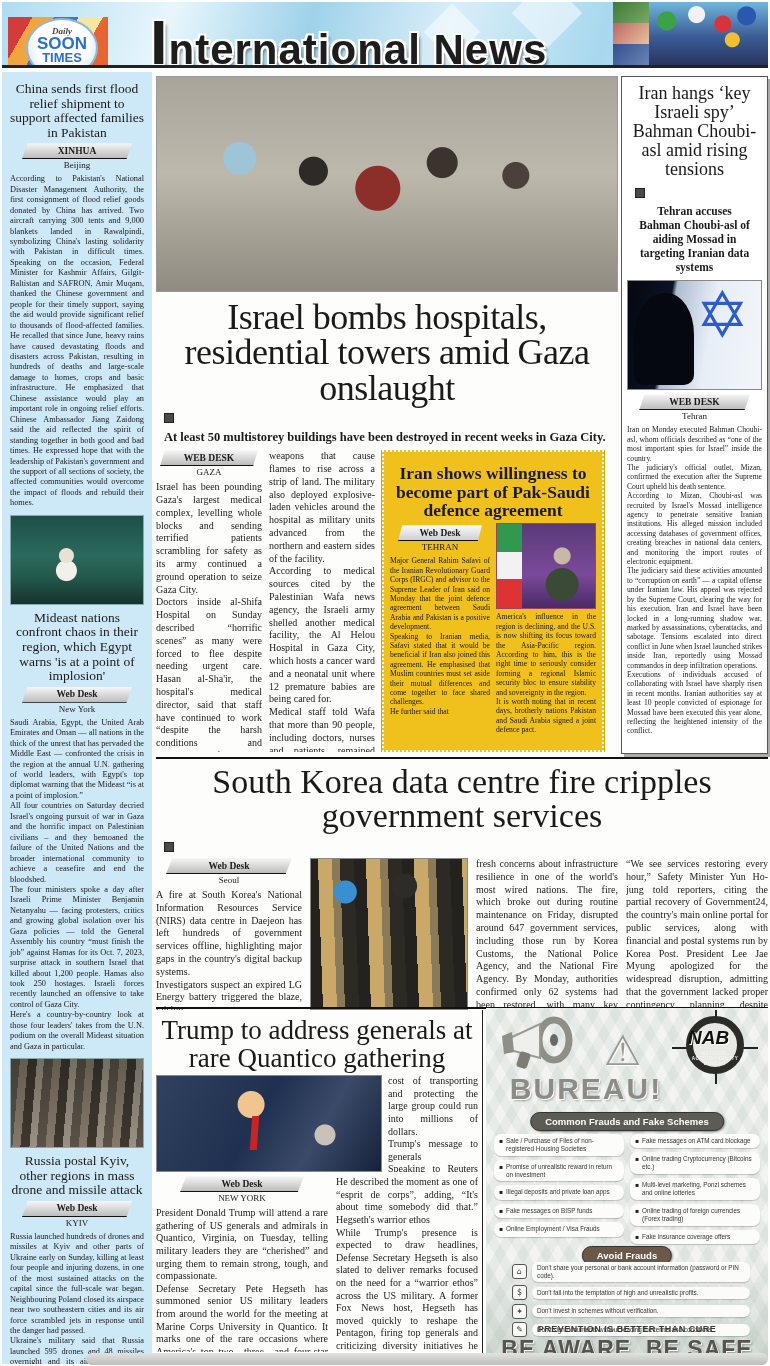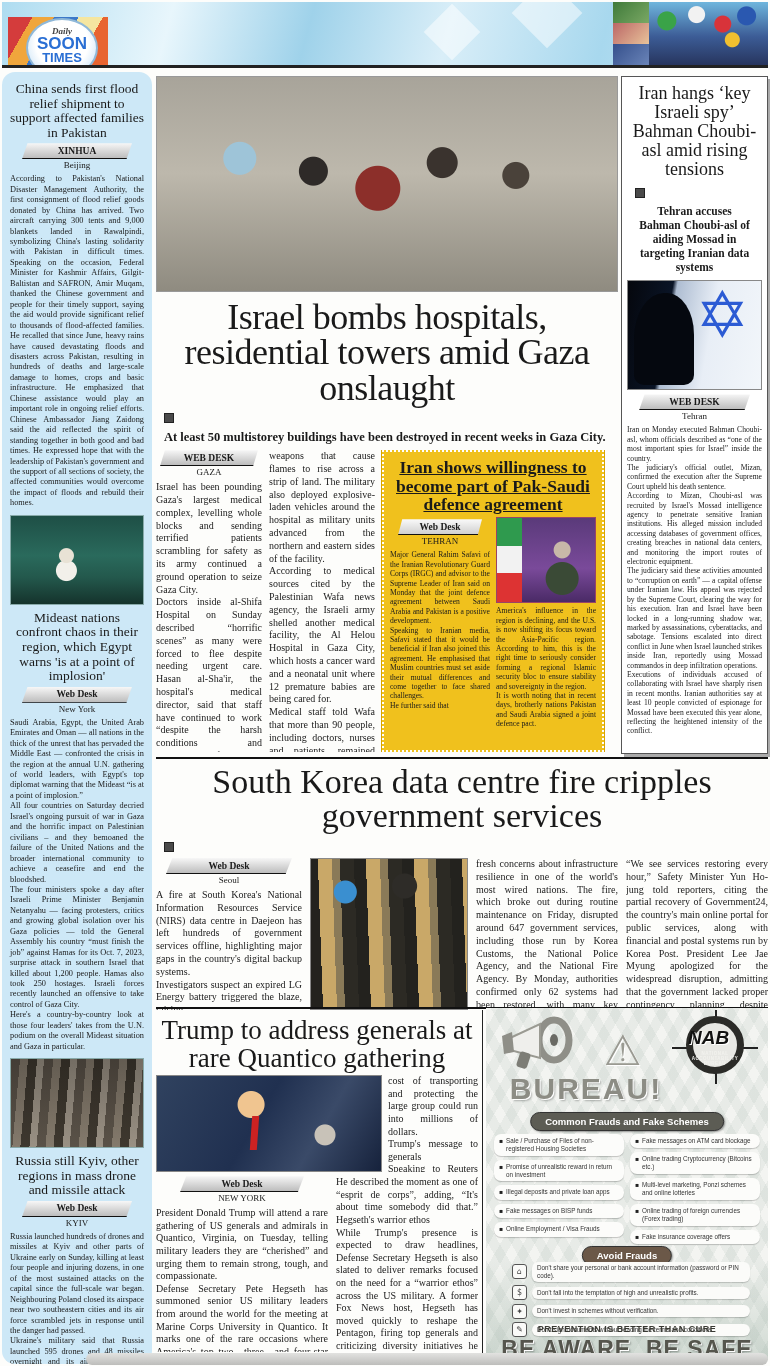--- a/index.html
+++ b/index.html
@@ -27,21 +27,21 @@
   .leaders>div{flex:1;}
   .crowd{flex:1;position:relative;background:
     radial-gradient(circle at 15% 30%,#3aa348 0 9px,transparent 10px),
     radial-gradient(circle at 40% 20%,#f2f2f2 0 8px,transparent 9px),
     radial-gradient(circle at 62% 35%,#d8333a 0 8px,transparent 9px),
     radial-gradient(circle at 82% 22%,#2a58b0 0 9px,transparent 10px),
     radial-gradient(circle at 70% 60%,#f0c030 0 7px,transparent 8px),
     linear-gradient(180deg,#6fb6dd 0%,#3c5c96 55%,#27355e 100%);}
   
   #sidebar{position:absolute;left:2px;top:72px;width:150px;height:1292px;background:#cde8f7;
-    padding:4px 8px;box-sizing:border-box;overflow:hidden;border-radius:13px;}
+    padding:4px 8px;box-sizing:border-box;overflow:hidden;}
   .sb-h{font:500 13.5px/1.08 "Liberation Serif",serif;text-align:center;margin:6px 0 2px;}
   .ribbon{background:linear-gradient(180deg,#f7f7f7,#bdbdbd);border-bottom:1.5px solid #111;
     clip-path:polygon(5% 0,100% 0,95% 100%,0 100%);font:bold 9.5px "Liberation Serif",serif;
     text-align:center;padding:2.5px 0;margin:3px 12px 1px;}
   .dl{font:9px "Liberation Serif",serif;text-align:center;margin:1px 0 4px;}
   .bt{text-align:justify;white-space:pre-line;font-family:"Liberation Serif",serif;}
   .s83{font-size:8.3px;line-height:1.26;}
   .s79{font-size:10px;line-height:1.28;}
   .s76{font-size:7.6px;line-height:1.24;}
   .s75{font-size:10px;line-height:1.26;}
@@ -63,21 +63,21 @@
     linear-gradient(180deg,#a8a49a 0%,#bdb8ac 45%,#8f8b80 100%);}
   .main-h{font:500 36px/0.98 "Liberation Serif",serif;text-align:center;margin:8px 0 4px;letter-spacing:-0.5px;}
   .subhead{display:flex;justify-content:center;align-items:flex-start;gap:7px;margin:2px 8px 6px;flex-direction:column;}
   .sq{width:8px;height:8px;background:#4a4a4a;border:1px solid #222;flex:0 0 auto;margin-top:3px;}
   .subhead-t{font:bold 12.5px/1.15 "Liberation Serif",serif;text-align:center;}
   #gaza-cols{display:flex;gap:7px;height:302px;overflow:hidden;}
   .gcol{width:106px;overflow:hidden;}
   
   #iran-box{width:222px;background:#f0c11d;border:2px dotted #fff;outline:1px solid #d8a400;
     box-sizing:border-box;padding:4px 6px;overflow:hidden;}
-  .box-h{font:600 17.5px/1.05 "Liberation Serif",serif;text-align:center;margin:2px 0 4px;text-decoration:underline;}
+  .box-h{font:600 17.5px/1.05 "Liberation Serif",serif;text-align:center;margin:8px 0 4px;}
   #iran-box .ribbon{background:linear-gradient(180deg,#fafafa,#d0d0d0);margin:2px 8px 1px;}
   .box-cols{display:flex;gap:6px;}
   .box-col{flex:1;overflow:hidden;}
   #iran-photo{height:84px;border:1px solid #946;display:flex;margin-bottom:3px;}
   .iflag{width:26%;background:linear-gradient(180deg,#2f9a4e 0 33%,#f2f2f2 33% 66%,#d33 66% 100%);}
   .igen{flex:1;background:radial-gradient(circle at 55% 38%,#c8b8a8 0 8px,transparent 9px),
     radial-gradient(circle at 55% 72%,#3a4a36 0 16px,transparent 17px),
     linear-gradient(180deg,#5a3a7a,#7a4a9a 60%,#4a2a66 100%);}
   
   #rightcol{position:absolute;left:621px;top:76px;width:147px;height:678px;border:1px solid #555;
@@ -164,20 +164,21 @@
   <div id="banner">
     <div class="diamond" style="left:430px;top:10px;width:40px;height:40px;"></div>
     <div class="diamond" style="left:520px;top:-14px;width:50px;height:50px;"></div>
     <div id="logo-wrap">
       <div id="logo">
         <div class="logo-daily">Daily</div>
         <div class="logo-soon">SOON</div>
         <div class="logo-times">TIMES</div>
       </div>
     </div>
+    <div id="banner-title">International News</div>
     <div id="collage">
       <div class="leaders">
         <div style="background:linear-gradient(135deg,#3f7a3a,#7aa864);"></div>
         <div style="background:linear-gradient(135deg,#b66,#e8c39a);"></div>
         <div style="background:linear-gradient(135deg,#35508c,#6a84b8);"></div>
       </div>
       <div class="crowd"></div>
     </div>
   </div>
 
@@ -198,21 +199,21 @@
       <div class="dl">New York</div>
       <div class="bt s83">Saudi Arabia, Egypt, the United Arab Emirates and Oman — all nations in the thick of the unrest that has pervaded the Middle East — confronted the crisis in the region at the annual U.N. gathering of world leaders, with Egypt's top diplomat warning that the Mideast “is at a point of implosion.”
 All four countries on Saturday decried Israel's ongoing pursuit of war in Gaza and the horrific impact on Palestinian civilians – and they bemoaned the failure of the United Nations and the broader international community to achieve a ceasefire and end the bloodshed.
 The four ministers spoke a day after Israeli Prime Minister Benjamin Netanyahu — facing protesters, critics and growing global isolation over his Gaza policies — told the General Assembly his country “must finish the job” against Hamas for its Oct. 7, 2023, surprise attack in southern Israel that killed about 1,200 people. Hamas also took 250 hostages. Israeli forces recently launched an offensive to take control of Gaza City.
 Here's a country-by-country look at those four leaders' takes from the U.N. podium on the overall Mideast situation and Gaza in particular.</div>
     </div>
 
     <div class="sb-photo" id="photo-rubble"></div>
 
     <div>
-      <div class="sb-h">Russia still Kyiv, other regions in mass drone and missile attack</div>
+      <div class="sb-h">Russia postal Kyiv, other regions in mass drone and missile attack</div>
       <div class="ribbon">Web Desk</div>
       <div class="dl">KYIV</div>
       <div class="bt s83">Russia launched hundreds of drones and missiles at Kyiv and other parts of Ukraine early on Sunday, killing at least four people and injuring dozens, in one of the most sustained attacks on the capital since the full-scale war began. Neighbouring Poland closed its airspace near two southeastern cities and its air force scrambled jets in response until the danger had passed.
 Ukraine's military said that Russia launched 595 drones and 48 missiles overnight and its air defences shot down 568 drones and 43 missiles. It noted that the main target of the strike was the capital Kyiv.
 President Volodymyr Zelenskiy said the attack, which lasted more than 12 hours, killed four people, including a child, with two of the deaths occurring at a Kyiv cardiology clinic.</div>
     </div>
   </div>
 
   <div id="center">
     <div id="main-photo"></div>

